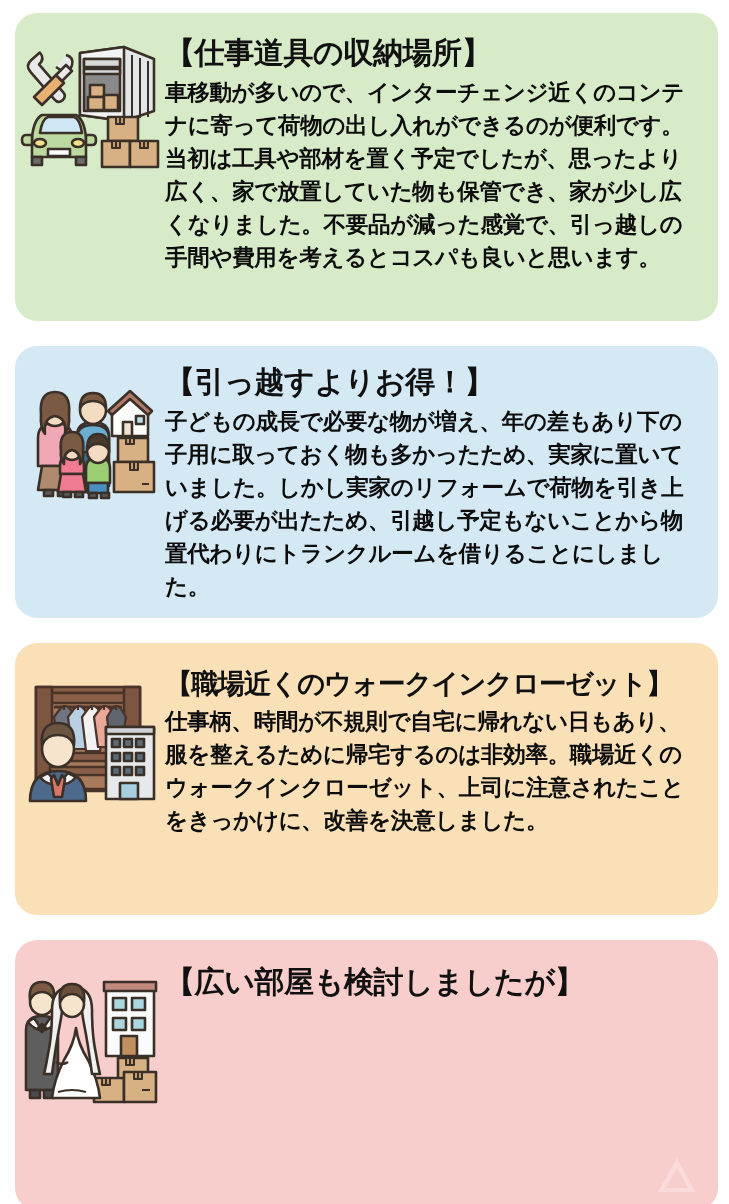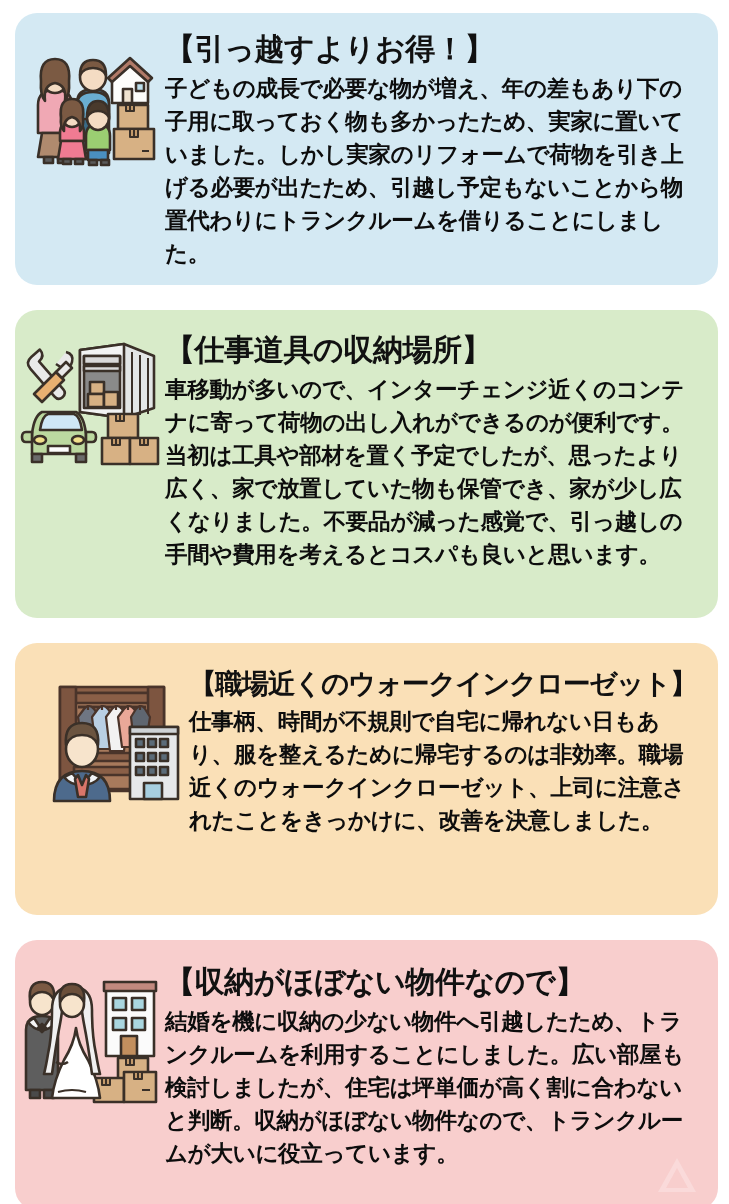--- a/index.html
+++ b/index.html
@@ -89,82 +89,20 @@
     width: 46px;
     height: 42px;
     opacity: 0.30;
     pointer-events: none;
   }
 </style>
 </head>
 <body style="background-color: rgb(255, 255, 255);">
 
 <div id="root">
-
-  <div class="card c1" style="background-color: rgb(212, 233, 243);">
-    <div class="card-icon">
-      <svg width="140" height="130" viewBox="0 0 140 130" xmlns="http://www.w3.org/2000/svg">
-
-        <g stroke="#3a3028" stroke-width="2.6" stroke-linejoin="round">
-          <path d="M92 36 L110 20 L128 36 L128 62 L92 62 Z" fill="#fdfdfb"></path>
-          <path d="M88 37 L110 17 L132 37 L128 41 L110 25 L92 41 Z" fill="#b07a68"></path>
-          <rect x="103" y="48" width="9" height="14" fill="#f0e3d0"></rect>
-          <rect x="116" y="42" width="8" height="8" fill="#bfe0ec"></rect>
-        </g>
-
-        <g stroke="#3a3028" stroke-width="2.6" stroke-linejoin="round">
-          <rect x="98" y="64" width="30" height="24" fill="#d7b184"></rect>
-          <path d="M110 64 L110 70 M106 64 h8 v6 h-8 z" fill="#c39a6b" stroke-width="2"></path>
-          <rect x="94" y="88" width="40" height="30" fill="#d7b184"></rect>
-          <path d="M114 88 v8 M110 88 h8 v8 h-8z" fill="#c39a6b" stroke-width="2"></path>
-          <path d="M122 110 h7" stroke-width="2"></path>
-        </g>
-
-        <g stroke="#3a3028" stroke-width="2.6" stroke-linejoin="round">
-          <path d="M57 62 q0-14 16-14 q16 0 16 14 v50 h-32 z" fill="#3b6a85"></path>
-          <path d="M57 64 q0-13 16-13 q16 0 16 13 v14 h-32z" fill="#6aaed2"></path>
-          <ellipse cx="73" cy="36" rx="13" ry="14" fill="#f4dcc3"></ellipse>
-          <path d="M60 34 q0-15 13-15 q13 0 13 15 q-4-7 -13-7 q-9 0-13 7z" fill="#7b5a43"></path>
-          <path d="M62 112 h8 v6 h-8z" fill="#5a5a5a"></path>
-          <path d="M76 112 h8 v6 h-8z" fill="#5a5a5a"></path>
-        </g>
-
-        <g stroke="#3a3028" stroke-width="2.6" stroke-linejoin="round">
-          <path d="M18 64 q0-15 17-15 q17 0 17 15 v28 h-34z" fill="#f0a8b4"></path>
-          <path d="M22 92 h26 l4 24 h-34z" fill="#b08a6e"></path>
-          <ellipse cx="35" cy="38" rx="13" ry="14" fill="#f4dcc3"></ellipse>
-          <path d="M21 40 q-2-22 14-22 q16 0 14 22 q1 14-4 20 q2-16-10-18 q-12 2-10 18 q-5-6-4-20z" fill="#7b5a43"></path>
-          <path d="M24 116 h9 v6 h-9z" fill="#5a5a5a"></path>
-          <path d="M38 116 h9 v6 h-9z" fill="#5a5a5a"></path>
-        </g>
-
-        <g stroke="#3a3028" stroke-width="2.6" stroke-linejoin="round">
-          <path d="M40 92 q0-12 12-12 q12 0 12 12 v8 h-24z" fill="#f07b92"></path>
-          <path d="M41 100 h22 l3 18 h-28z" fill="#f07b92"></path>
-          <ellipse cx="52" cy="74" rx="11" ry="12" fill="#f4dcc3"></ellipse>
-          <path d="M41 76 q-2-18 11-18 q13 0 11 18 q1 10-3 14 q1-12-8-14 q-9 2-8 14 q-4-4-3-14z" fill="#7b5a43"></path>
-          <path d="M43 118 h8 v5 h-8z" fill="#5a5a5a"></path>
-          <path d="M55 118 h8 v5 h-8z" fill="#5a5a5a"></path>
-        </g>
-
-        <g stroke="#3a3028" stroke-width="2.6" stroke-linejoin="round">
-          <path d="M66 95 q0-12 12-12 q12 0 12 12 v14 h-24z" fill="#9bce72"></path>
-          <path d="M68 109 h20 v10 h-20z" fill="#4a8fc0"></path>
-          <ellipse cx="78" cy="77" rx="11" ry="12" fill="#f4dcc3"></ellipse>
-          <path d="M67 76 q0-16 11-16 q11 0 11 16 q-4-6-11-6 q-7 0-11 6z" fill="#4a3a2c"></path>
-          <path d="M69 119 h8 v5 h-8z" fill="#5a5a5a"></path>
-          <path d="M81 119 h8 v5 h-8z" fill="#5a5a5a"></path>
-        </g>
-      </svg>
-    </div>
-    <div class="card-body">
-      <h2 class="card-title">【引っ越すよりお得！】</h2>
-      <p class="card-text">子どもの成長で必要な物が増え、年の差もあり下の子用に取っておく物も多かったため、実家に置いていました。しかし実家のリフォームで荷物を引き上げる必要が出たため、引越し予定もないことから物置代わりにトランクルームを借りることにしました。</p>
-    </div>
-  </div>
 
   <div class="card c2" style="background-color: rgb(216, 235, 201);">
     <div class="card-icon">
       <svg width="140" height="140" viewBox="0 0 140 140" xmlns="http://www.w3.org/2000/svg">
 
         <g stroke="#3a3028" stroke-width="2.6" stroke-linejoin="round">
           <path d="M60 14 L104 8 L134 20 L134 72 L104 82 L60 76 Z" fill="#e3e6e6"></path>
           <path d="M60 14 L104 8 L104 82 L60 76 Z" fill="#f2f3f3"></path>
           <rect x="64" y="20" width="36" height="52" fill="#8a8a8a"></rect>
           <rect x="64" y="20" width="36" height="8" fill="#d9d9d9"></rect>
@@ -203,21 +141,83 @@
           <path d="M124 102 v7 M120 102 h8 v7 h-8z" fill="#c39a6b" stroke-width="2"></path>
         </g>
       </svg>
     </div>
     <div class="card-body">
       <h2 class="card-title">【仕事道具の収納場所】</h2>
       <p class="card-text">車移動が多いので、インターチェンジ近くのコンテナに寄って荷物の出し入れができるのが便利です。当初は工具や部材を置く予定でしたが、思ったより広く、家で放置していた物も保管でき、家が少し広くなりました。不要品が減った感覚で、引っ越しの手間や費用を考えるとコスパも良いと思います。</p>
     </div>
   </div>
 
-  <div class="card c3" style="background-color: rgb(250, 224, 183); padding-left: 24px;">
+  <div class="card c1" style="background-color: rgb(212, 233, 243);">
+    <div class="card-icon">
+      <svg width="140" height="130" viewBox="0 0 140 130" xmlns="http://www.w3.org/2000/svg">
+
+        <g stroke="#3a3028" stroke-width="2.6" stroke-linejoin="round">
+          <path d="M92 36 L110 20 L128 36 L128 62 L92 62 Z" fill="#fdfdfb"></path>
+          <path d="M88 37 L110 17 L132 37 L128 41 L110 25 L92 41 Z" fill="#b07a68"></path>
+          <rect x="103" y="48" width="9" height="14" fill="#f0e3d0"></rect>
+          <rect x="116" y="42" width="8" height="8" fill="#bfe0ec"></rect>
+        </g>
+
+        <g stroke="#3a3028" stroke-width="2.6" stroke-linejoin="round">
+          <rect x="98" y="64" width="30" height="24" fill="#d7b184"></rect>
+          <path d="M110 64 L110 70 M106 64 h8 v6 h-8 z" fill="#c39a6b" stroke-width="2"></path>
+          <rect x="94" y="88" width="40" height="30" fill="#d7b184"></rect>
+          <path d="M114 88 v8 M110 88 h8 v8 h-8z" fill="#c39a6b" stroke-width="2"></path>
+          <path d="M122 110 h7" stroke-width="2"></path>
+        </g>
+
+        <g stroke="#3a3028" stroke-width="2.6" stroke-linejoin="round">
+          <path d="M57 62 q0-14 16-14 q16 0 16 14 v50 h-32 z" fill="#3b6a85"></path>
+          <path d="M57 64 q0-13 16-13 q16 0 16 13 v14 h-32z" fill="#6aaed2"></path>
+          <ellipse cx="73" cy="36" rx="13" ry="14" fill="#f4dcc3"></ellipse>
+          <path d="M60 34 q0-15 13-15 q13 0 13 15 q-4-7 -13-7 q-9 0-13 7z" fill="#7b5a43"></path>
+          <path d="M62 112 h8 v6 h-8z" fill="#5a5a5a"></path>
+          <path d="M76 112 h8 v6 h-8z" fill="#5a5a5a"></path>
+        </g>
+
+        <g stroke="#3a3028" stroke-width="2.6" stroke-linejoin="round">
+          <path d="M18 64 q0-15 17-15 q17 0 17 15 v28 h-34z" fill="#f0a8b4"></path>
+          <path d="M22 92 h26 l4 24 h-34z" fill="#b08a6e"></path>
+          <ellipse cx="35" cy="38" rx="13" ry="14" fill="#f4dcc3"></ellipse>
+          <path d="M21 40 q-2-22 14-22 q16 0 14 22 q1 14-4 20 q2-16-10-18 q-12 2-10 18 q-5-6-4-20z" fill="#7b5a43"></path>
+          <path d="M24 116 h9 v6 h-9z" fill="#5a5a5a"></path>
+          <path d="M38 116 h9 v6 h-9z" fill="#5a5a5a"></path>
+        </g>
+
+        <g stroke="#3a3028" stroke-width="2.6" stroke-linejoin="round">
+          <path d="M40 92 q0-12 12-12 q12 0 12 12 v8 h-24z" fill="#f07b92"></path>
+          <path d="M41 100 h22 l3 18 h-28z" fill="#f07b92"></path>
+          <ellipse cx="52" cy="74" rx="11" ry="12" fill="#f4dcc3"></ellipse>
+          <path d="M41 76 q-2-18 11-18 q13 0 11 18 q1 10-3 14 q1-12-8-14 q-9 2-8 14 q-4-4-3-14z" fill="#7b5a43"></path>
+          <path d="M43 118 h8 v5 h-8z" fill="#5a5a5a"></path>
+          <path d="M55 118 h8 v5 h-8z" fill="#5a5a5a"></path>
+        </g>
+
+        <g stroke="#3a3028" stroke-width="2.6" stroke-linejoin="round">
+          <path d="M66 95 q0-12 12-12 q12 0 12 12 v14 h-24z" fill="#9bce72"></path>
+          <path d="M68 109 h20 v10 h-20z" fill="#4a8fc0"></path>
+          <ellipse cx="78" cy="77" rx="11" ry="12" fill="#f4dcc3"></ellipse>
+          <path d="M67 76 q0-16 11-16 q11 0 11 16 q-4-6-11-6 q-7 0-11 6z" fill="#4a3a2c"></path>
+          <path d="M69 119 h8 v5 h-8z" fill="#5a5a5a"></path>
+          <path d="M81 119 h8 v5 h-8z" fill="#5a5a5a"></path>
+        </g>
+      </svg>
+    </div>
+    <div class="card-body">
+      <h2 class="card-title">【引っ越すよりお得！】</h2>
+      <p class="card-text">子どもの成長で必要な物が増え、年の差もあり下の子用に取っておく物も多かったため、実家に置いていました。しかし実家のリフォームで荷物を引き上げる必要が出たため、引越し予定もないことから物置代わりにトランクルームを借りることにしました。</p>
+    </div>
+  </div>
+
+  <div class="card c3" style="background-color: rgb(250, 224, 183);">
     <div class="card-icon">
       <svg width="140" height="130" viewBox="0 0 140 130" xmlns="http://www.w3.org/2000/svg">
 
         <g stroke="#4a342a" stroke-width="2.6" stroke-linejoin="round">
           <rect x="16" y="12" width="104" height="104" fill="#8a5f47"></rect>
           <rect x="26" y="18" width="84" height="96" fill="#a87a5c"></rect>
           <rect x="26" y="18" width="84" height="10" fill="#8a5f47"></rect>
           <rect x="16" y="12" width="16" height="104" fill="#7d5540"></rect>
           <rect x="104" y="12" width="16" height="104" fill="#7d5540"></rect>
           <path d="M34 32 h68" stroke-width="3"></path>
@@ -308,22 +308,21 @@
           <path d="M60 18 q12 4 12 22 q0 26 4 44 q2 12 4 20 h-8 q-4-30-8-50 q-4-22-4-36z" fill="#f0f0f0"></path>
           <ellipse cx="52" cy="34" rx="12" ry="13" fill="#f7e4cc"></ellipse>
           <path d="M40 32 q-2-18 12-18 q14 0 12 18 q-4-8-12-8 q-8 0-12 8z" fill="#6b4f3a"></path>
           <path d="M38 122 q14-4 28 0" fill="none" stroke-width="2"></path>
         </g>
 
         <path d="M36 92 q6 4 12 0" stroke="#3a3028" stroke-width="2.6" fill="none"></path>
       </svg>
     </div>
     <div class="card-body">
-      <h2 class="card-title">【収納がほぼない物件なので】</h2>
-      <p class="card-text">結婚を機に収納の少ない物件へ引越したため、トランクルームを利用することにしました。広い部屋も検討しましたが、住宅は坪単価が高く割に合わないと判断。収納がほぼない物件なので、トランクルームが大いに役立っています。</p>
+      <h2 class="card-title">【広い部屋も検討しましたが】</h2>
     </div>
     <svg class="watermark" viewBox="0 0 46 42" xmlns="http://www.w3.org/2000/svg">
       <path d="M23 4 L42 38 H4 Z" fill="#ffffff" opacity="0.85"></path>
       <path d="M23 14 L34 34 H12 Z" fill="#f8cecd"></path>
     </svg>
   </div>
 
 </div>
 
 </body></html>

